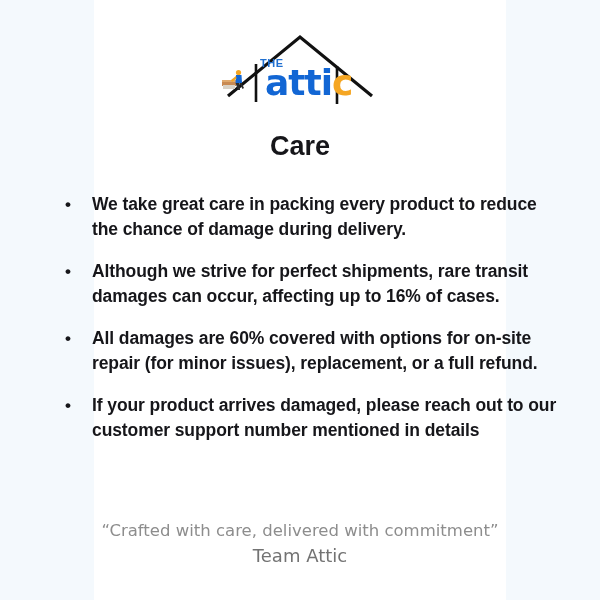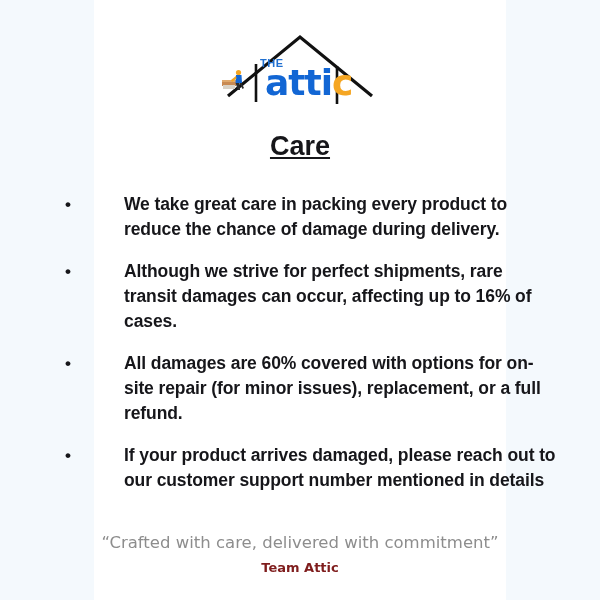--- a/index.html
+++ b/index.html
@@ -95,21 +95,20 @@
     position: absolute;
     left: 0;
     top: 131px;
     width: 600px;
     text-align: center;
     font-family: "Liberation Sans", sans-serif;
     font-size: 27px;
     font-weight: bold;
     color: #16161a;
     letter-spacing: 0px;
-    text-decoration: underline;
   }
 
   
   #bullet-list {
     position: absolute;
     left: 60px;
     top: 192px;
     width: 498px;
   }
   .bullet-row {
@@ -131,44 +130,42 @@
     box-sizing: border-box;
   }
   .bullet-text {
     flex: 1 1 auto;
     font-family: "Liberation Sans", sans-serif;
     font-size: 17.5px;
     font-weight: bold;
     color: #16161a;
     line-height: 25px;
     letter-spacing: -0.1px;
-    margin-left: 32px;
   }
 
   
   #footer {
     position: absolute;
     left: 0;
     top: 518px;
     width: 600px;
     text-align: center;
   }
   #footer-quote {
     font-family: "DejaVu Sans", sans-serif;
     font-size: 16.5px;
     font-weight: normal;
     color: #8d8d8d;
     line-height: 25px;
-    margin-top: 12px;
   }
   #footer-signature {
     font-family: "DejaVu Sans", sans-serif;
-    font-size: 13px;
-    font-weight: bold;
-    color: #7f1d1d;
+    font-size: 18px;
+    font-weight: normal;
+    color: #737373;
     line-height: 25px;
   }
 </style>
 </head>
 <body>
 
 <div id="page">
 
   <div id="center-panel"></div>
 

